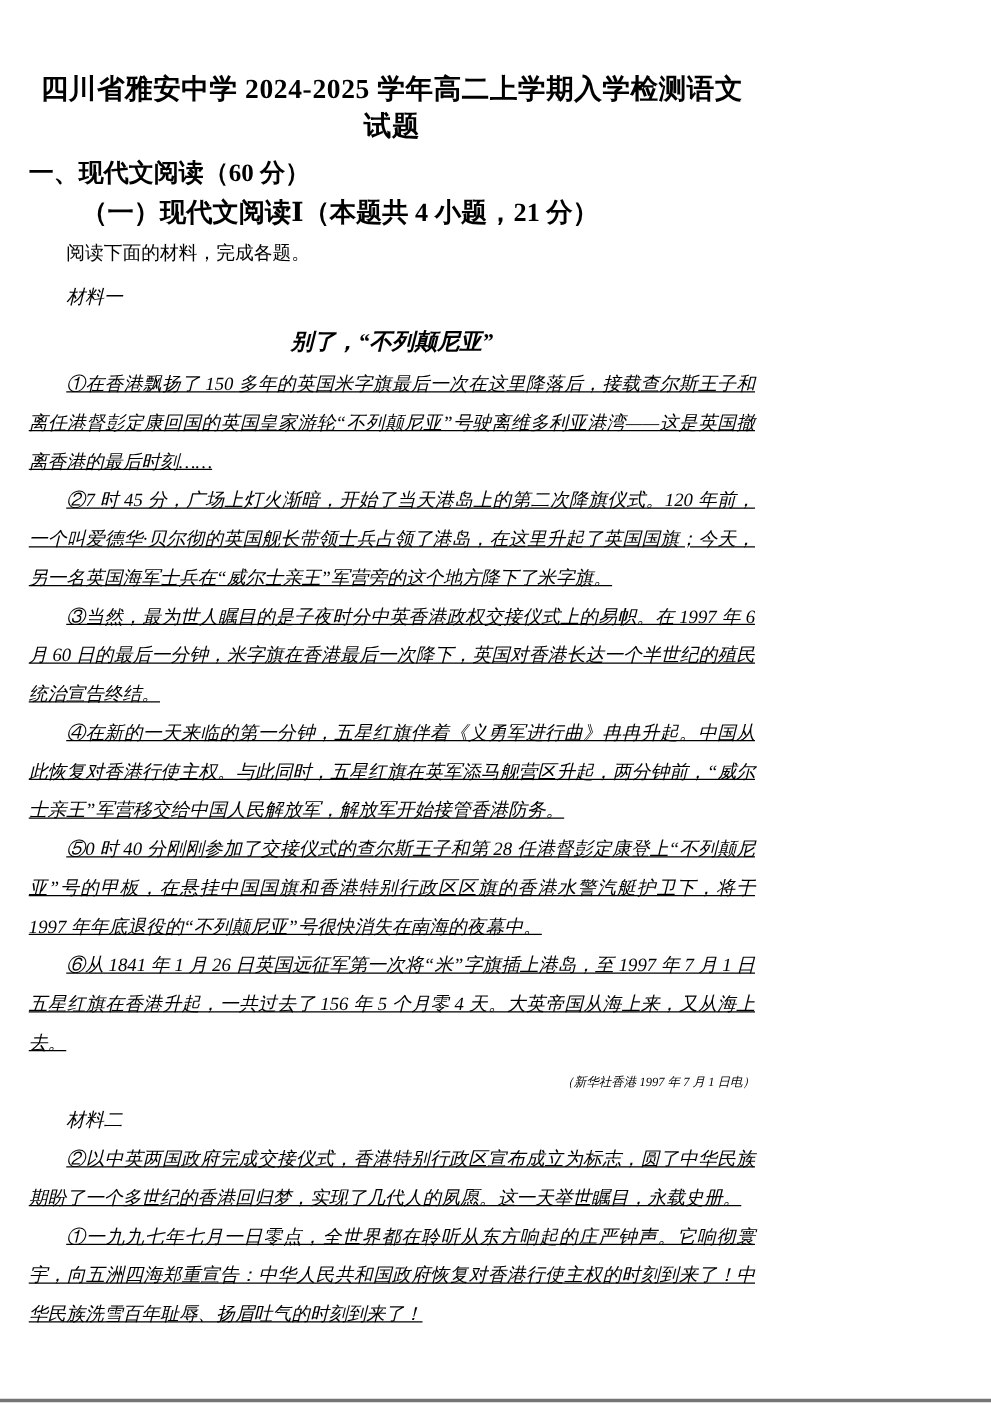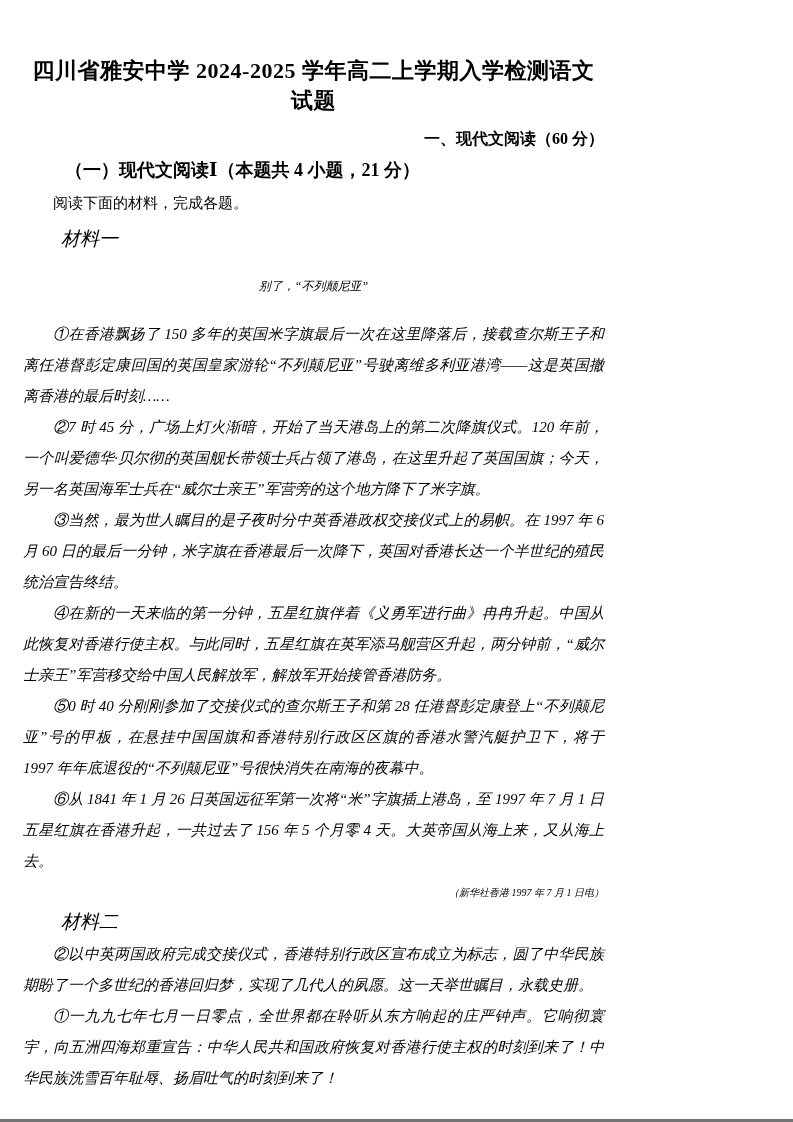--- a/index.html
+++ b/index.html
@@ -27,58 +27,58 @@
   }
   .doc-subtitle {
     margin: 22px 0 0 0;
     text-align: center;
     font-size: 16px;
     line-height: 22px;
     font-weight: bold;
   }
   .section-heading {
     margin: 12px 0 0 0;
-    font-size: 16px;
+    font-size: 20px;
     line-height: 22px;
     font-weight: bold;
-    text-align: right;
   }
   .sub-heading {
     margin: 9px 0 0 0;
     padding-left: 42px;
-    font-size: 18px;
+    font-size: 21px;
     line-height: 22px;
     font-weight: bold;
   }
   .instruction {
     margin: 11px 0 0 0;
     font-size: 15px;
     line-height: 22px;
     text-indent: 2em;
   }
   .kai { font-style: italic; } 
   .material-label {
     margin: 9px 0 0 0;
-    font-size: 19px;
+    font-size: 15px;
     line-height: 31px;
     text-indent: 2em;
   }
   .material-title {
-    margin: 17px;
+    margin: 4px;
     text-align: center;
-    font-size: 12px;
+    font-size: 18px;
     line-height: 31px;
-    font-weight: normal;
+    font-weight: bold;
   }
   .body-para {
     margin: 0;
     font-size: 15px;
     line-height: 31px;
     text-align: justify;
     text-indent: 2em;
+    text-decoration: underline;
   }
   .attribution {
     margin: 0;
     font-size: 10px;
     line-height: 31px;
     text-align: right;
   }
   .bottom-rule {
     position: absolute;
     left: 0;

